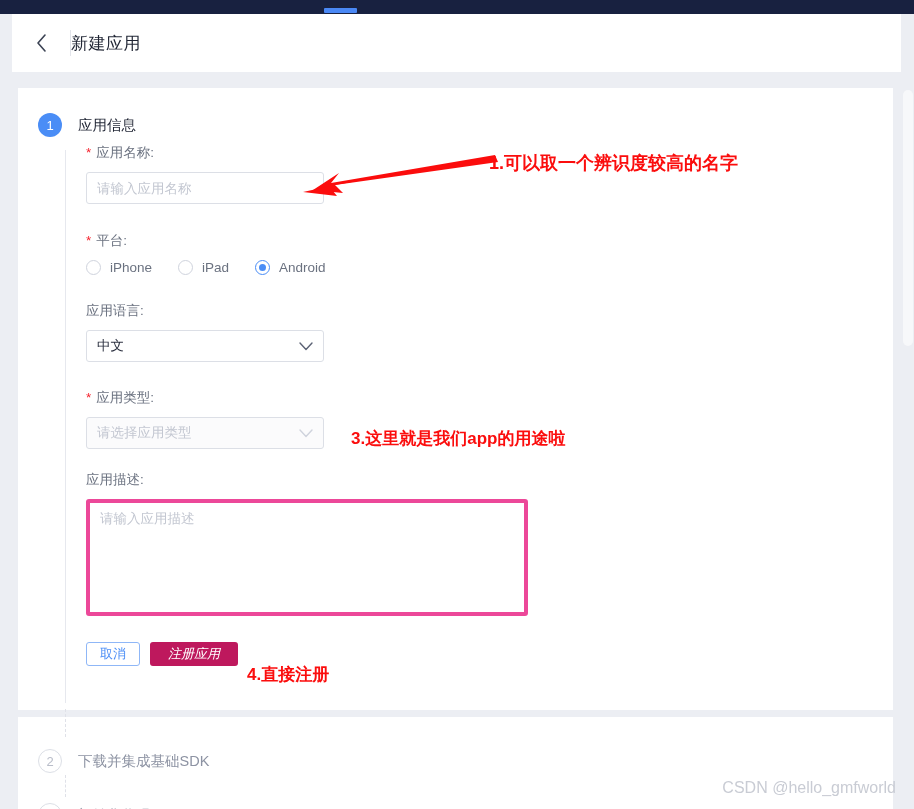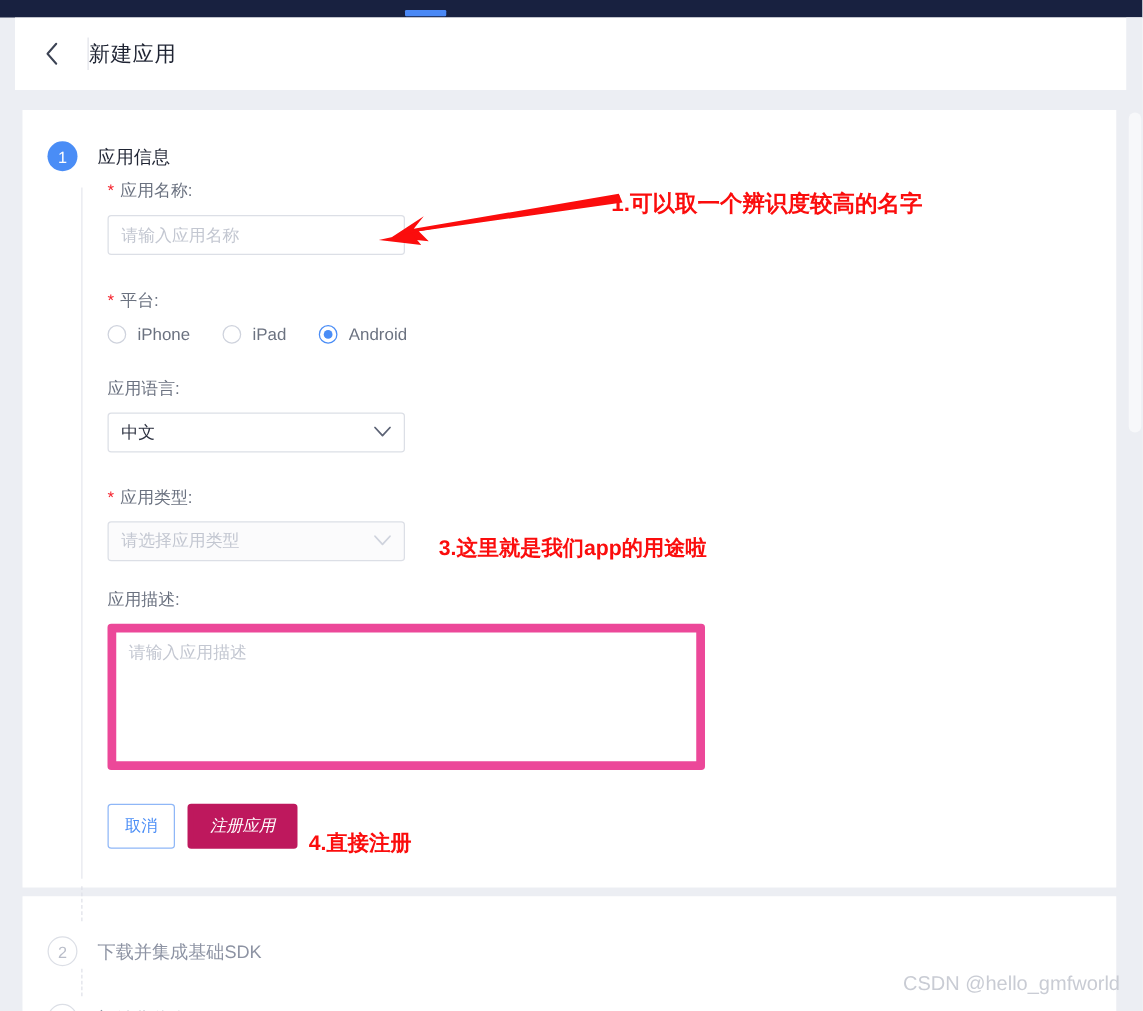--- a/index.html
+++ b/index.html
@@ -147,33 +147,33 @@
   }
   .radio-label { margin-left: 9px; font-size: 13.5px; color: #6b7280; }
 
   .hint {
     font-size: 12px; color: #a9adb9;
     margin-top: 8px;
   }
   .hint a { color: #4a8df6; text-decoration: none; }
 
   .textarea {
-    width: 478px; height: 117px;
-    border: 7px solid #ec4899; border-radius: 3px;
+    width: 442px; height: 117px;
+    border: 4px solid #ec4899; border-radius: 3px;
     background: #fff;
     font-size: 13.5px; color: #2c3140;
     padding: 7px 10px;
     resize: none; outline: none;
     font-family: inherit;
   }
   .textarea::placeholder { color: #c3c7d1; }
 
   .btn-row { display: flex; align-items: center; gap: 10px; }
   .btn {
-    height: 36px; padding: 0 13px;
+    height: 24px; padding: 0 13px;
     border-radius: 3px;
     font-size: 13px;
     display: inline-flex; align-items: center; justify-content: center;
     cursor: pointer;
     font-family: inherit;
     text-align: center;
   }
   .btn-ghost { background: #fff; color: #4a8df6; border: 1px solid #8fb7f7; }
   .btn-primary { background: #be185d; color: #fff; border: 5px solid #be185d; font-style: italic; }
 

